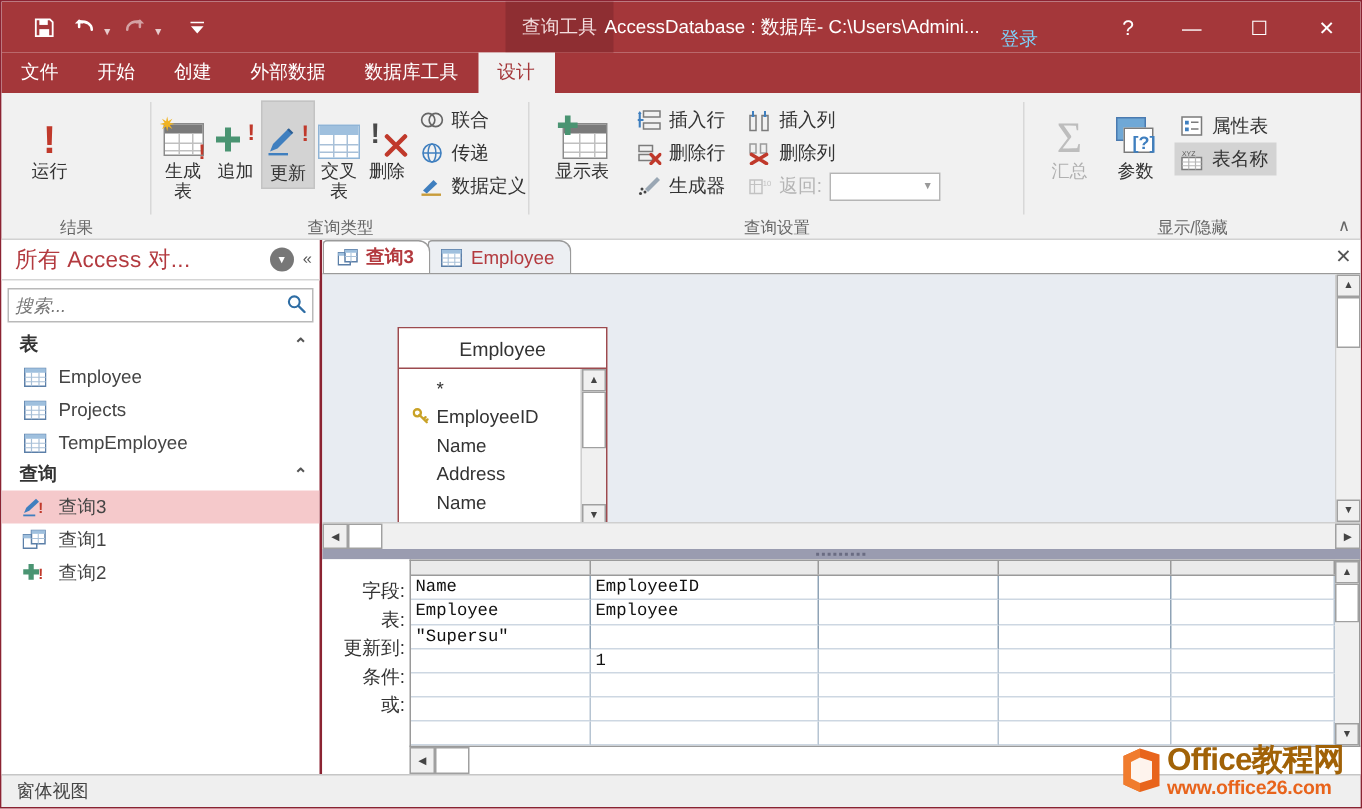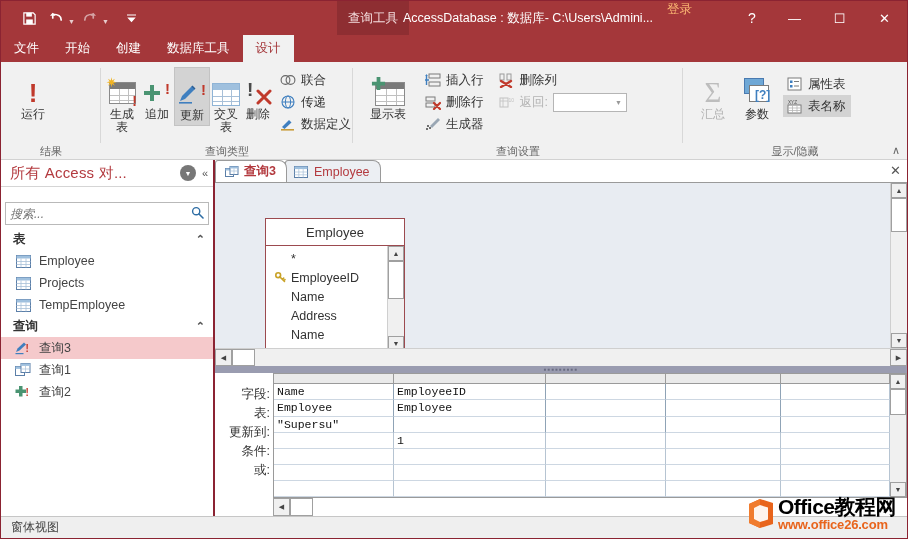--- a/index.html
+++ b/index.html
@@ -31,21 +31,21 @@
     background: #8e2e32; color: #f3dcdd; font-size: 12.5px;
     display: flex; align-items: center; padding: 0 11px;
   }
   .title-text {
     position: absolute; left: 402px; top: 0; height: 34px;
     display: flex; align-items: center; color: #fff; font-size: 12.5px;
     white-space: nowrap;
   }
   .signin {
     position: absolute; right: 215px; top: 0; height: 34px;
-    display: flex; align-items: flex-start; color: #fdba74; font-size: 12.5px;
+    display: flex; align-items: flex-end; color: #7dd3fc; font-size: 12.5px;
   }
   .winbtns { position: absolute; right: 0; top: 0; height: 34px; display: flex; }
   .winbtn {
     width: 45px; height: 34px; display: flex; align-items: center; justify-content: center;
     color: #fff; font-size: 13px;
   }
   .winbtn.help { width: 40px; font-size: 14px; }
 
   
   .ribbon-tabs {
@@ -130,21 +130,21 @@
     height: 27px; display: flex; align-items: center; padding: 0 5px 0 9px;
     border-bottom: 1px solid #d5d5d5; background: #fff;
   }
   .nav-title { flex: 1; color: #b33a3f; font-size: 15px; letter-spacing: 0.2px; }
   .nav-dd {
     width: 16px; height: 16px; border-radius: 50%; background: #777; color: #fff;
     display: flex; align-items: center; justify-content: center; font-size: 7px;
   }
   .nav-collapse { margin-left: 6px; color: #555; font-size: 11px; }
   .nav-search {
-    height: 23px; margin: 15px 4px 2px 4px; border: 1px solid #b9b9b9;
+    height: 23px; margin: 5px 4px 2px 4px; border: 1px solid #b9b9b9;
     display: flex; align-items: center; padding: 4px 4px; background: #fff;
   }
   .nav-search input {
     flex: 1; border: 0; outline: 0; font-size: 12px; font-style: italic; color: #777;
     font-family: "Liberation Sans", sans-serif; background: transparent;
   }
   .searchico { color: #2e6da4; font-size: 12px; }
   .nav-list { flex: 1; overflow: hidden; padding-top: 2px; }
   .nav-group {
     height: 21px; display: flex; align-items: center; padding: 0 8px 0 12px;
@@ -258,21 +258,21 @@
 
   
   .watermark {
     position: absolute; right: 6px; bottom: 2px; width: 156px; height: 46px;
     pointer-events: none; display: flex; align-items: center; gap: 3px;
   }
   .wm-logo {
     width: 30px; height: 33px; position: relative; flex: 0 0 30px;
   }
   .wm-text { display: flex; flex-direction: column; line-height: 1; }
-  .wm-line1 { font-size: 21px; font-weight: bold; color: #000000; letter-spacing: -0.5px; }
+  .wm-line1 { font-size: 21px; font-weight: bold; color: #a16207; letter-spacing: -0.5px; }
   .wm-line2 { font-size: 13px; font-weight: bold; color: #e8641c; letter-spacing: -0.2px; margin-top: 1px; }
 </style>
 </head>
 <body>
 
 <div class="app">
 
   <div class="titlebar">
     <div class="qat">
       <div class="qat-btn">
@@ -333,20 +333,23 @@
 
   <div class="ribbon-tabs">
     <div class="rtab">
         <span>文件</span>
       </div>
     <div class="rtab">
         <span>开始</span>
       </div>
     <div class="rtab">
         <span>创建</span>
+      </div>
+    <div class="rtab">
+        <span>外部数据</span>
       </div>
     <div class="rtab">
         <span>数据库工具</span>
       </div>
     <div class="rtab active">
         <span>设计</span>
       </div>
   </div>
 
   <div class="ribbon">
@@ -511,20 +514,31 @@
                   <circle cx="2" cy="12" r="1" fill="#444"></circle>
                   <circle cx="5" cy="11" r="1" fill="#444"></circle>
                   <circle cx="3" cy="9" r="1" fill="#444"></circle>
                 </svg>
               </span>
             <span>生成器</span>
           </div>
         </div>
 
         <div class="smallcol" style="margin-left:6px">
+          <div class="smallbtn">
+            <span class="sico">
+                <svg width="16" height="15" viewBox="0 0 16 15">
+                  <rect x="2" y="4" width="4" height="10" fill="none" stroke="#7b7b7b" stroke-width="1"></rect>
+                  <rect x="10" y="4" width="4" height="10" fill="none" stroke="#7b7b7b" stroke-width="1"></rect>
+                  <path d="M4 3 l-1.2 2 h2.4 z M12 3 l-1.2 2 h2.4 z" fill="#3f7fbf"></path>
+                  <path d="M4 1 v3 M12 1 v3" stroke="#3f7fbf" stroke-width="1.3"></path>
+                </svg>
+              </span>
+            <span>插入列</span>
+          </div>
           <div class="smallbtn">
             <span class="sico">
                 <svg width="16" height="15" viewBox="0 0 16 15">
                   <rect x="2" y="1" width="4" height="6" fill="none" stroke="#9b9b9b" stroke-width="1"></rect>
                   <rect x="9" y="1" width="4" height="6" fill="none" stroke="#9b9b9b" stroke-width="1"></rect>
                   <path d="M3 8 L13 14 M13 8 L3 14" stroke="#c0392b" stroke-width="2.4" stroke-linecap="round"></path>
                 </svg>
               </span>
             <span>删除列</span>
           </div>

